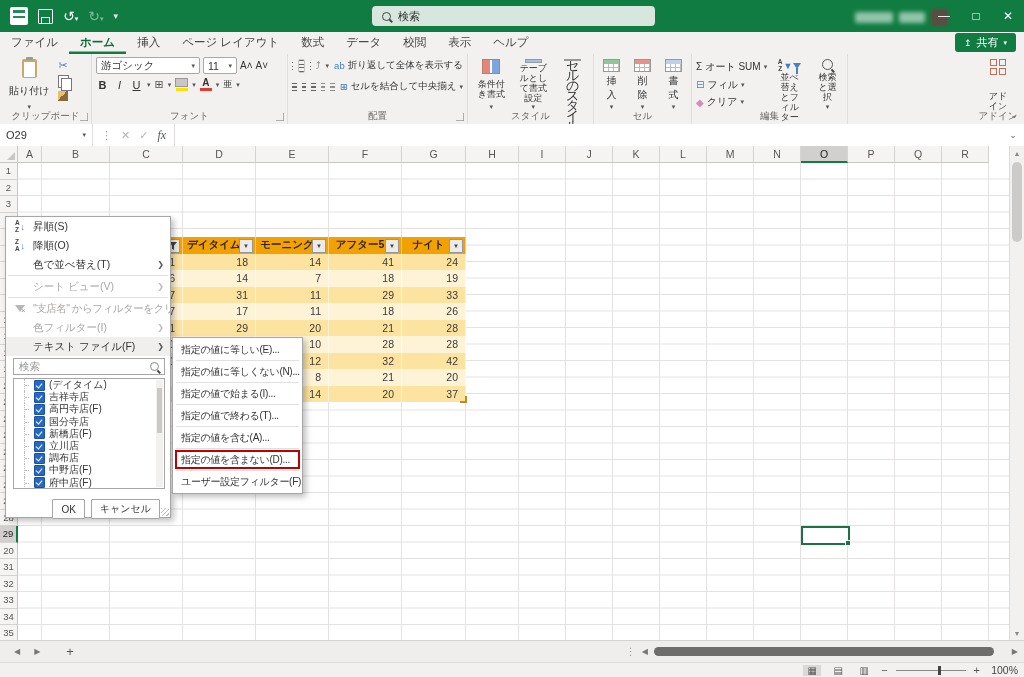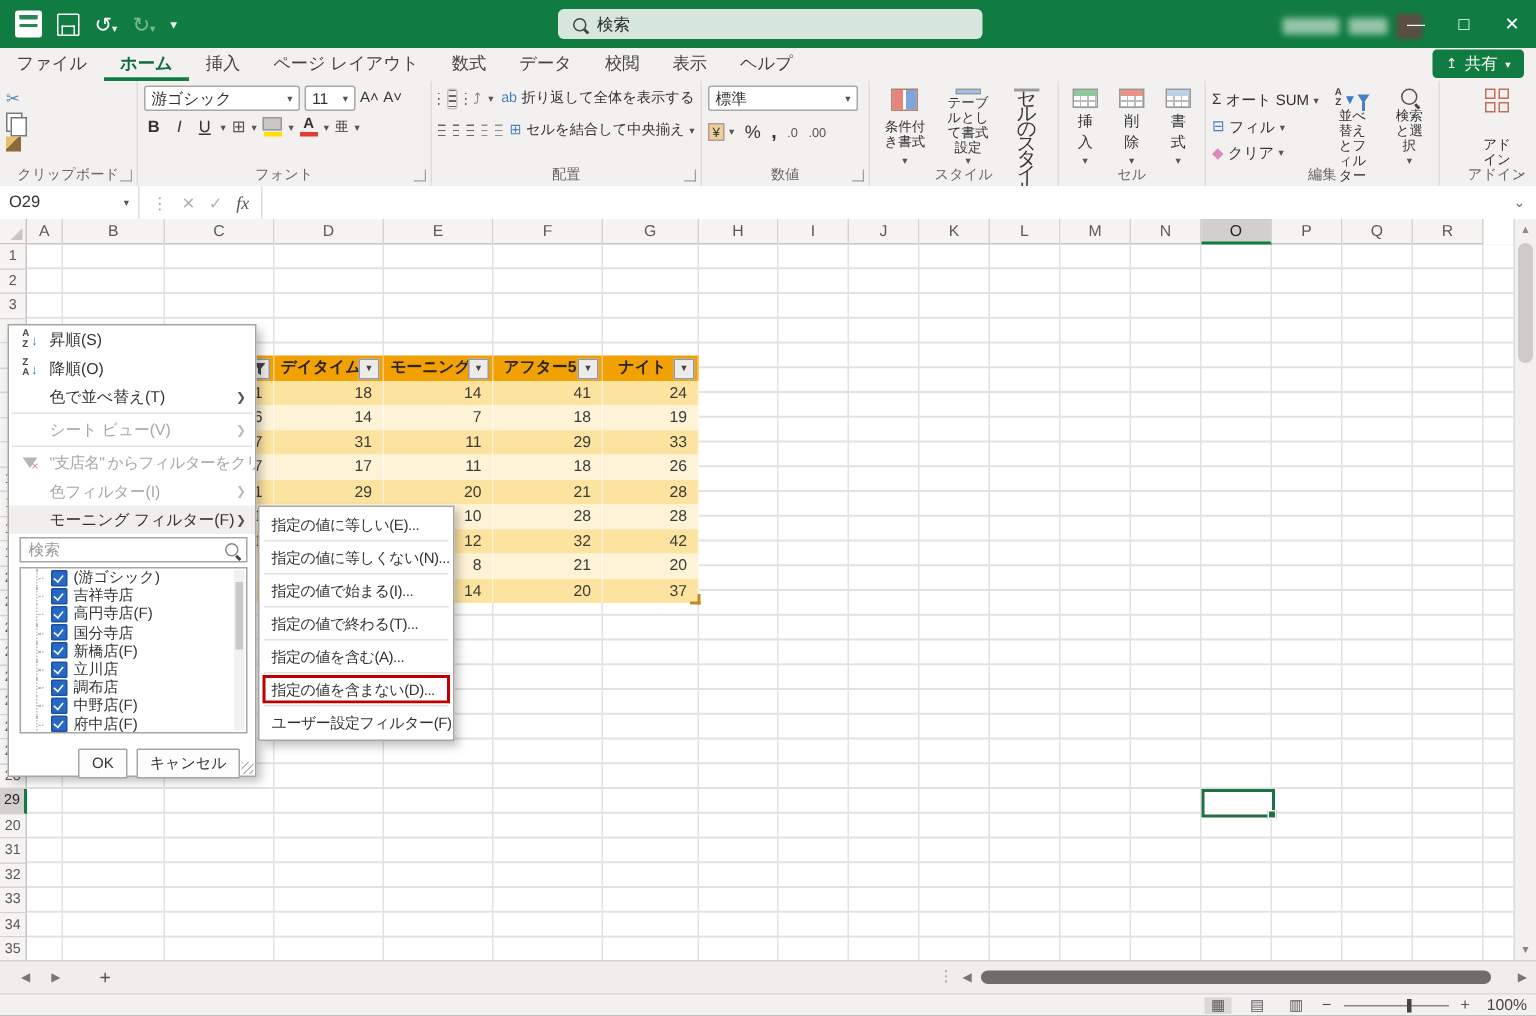--- a/index.html
+++ b/index.html
@@ -208,20 +208,25 @@
   <div class="sharebtn">
     <span style="font-size:9px">↥</span>
     <span>共有</span>
     <span class="caret" style="color:#fff">▾</span>
   </div>
 
   <div class="ribbon">
 
     <div class="rgroup" style="width:92px">
       <div style="display:flex;gap:4px">
+        <div class="rbig">
+          <span class="clipicon"></span>
+          <span>貼り付け</span>
+          <span class="caret">▾</span>
+        </div>
         <div style="display:flex;flex-direction:column;justify-content:flex-start;gap:3px;padding-top:2px">
           <span style="color:#5a7fae">✂</span>
           <span class="copyicon"></span>
           <span class="painticon"></span>
         </div>
       </div>
       <div class="rglabel">クリップボード</div>
       <span class="launcher"></span>
     </div>
 
@@ -283,38 +288,20 @@
         <span class="rsmall" style="font-size:9.5px">
             <span style="color:#4a7fc1">⊞</span>
             <span>セルを結合して中央揃え</span>
             <span class="caret">▾</span>
           </span>
       </div>
       <div class="rglabel">配置</div>
       <span class="launcher"></span>
     </div>
 
-    <div class="rgroup" style="width:112px">
-      <div class="ffield" style="width:100px;margin-bottom:5px">
-        <span>標準</span>
-        <span class="caret">▾</span>
-      </div>
-      <div style="display:flex;align-items:center;gap:7px">
-        <span class="rsmall">
-            <span style="background:#e8d29a;border:1px solid #b99;padding:0 2px;font-size:9px">¥</span>
-            <span class="caret">▾</span>
-          </span>
-        <span style="font-size:12px">%</span>
-        <b style="font-size:13px">,</b>
-        <span style="font-size:8.5px;color:#555">.0</span>
-        <span style="font-size:8.5px;color:#555">.00</span>
-      </div>
-      <div class="rglabel">数値</div>
-      <span class="launcher"></span>
-    </div>
 
     <div class="rgroup" style="width:126px;display:flex;gap:2px">
       <div class="rbig" style="width:40px">
         <span class="cficon"></span>
         <span style="font-size:9px;line-height:10px">条件付き書式</span>
         <span class="caret">▾</span>
       </div>
       <div class="rbig" style="width:44px">
         <span class="minitbl" style="--acc:#9dc3e6"></span>
         <span style="font-size:9px;line-height:10px">テーブルとして書式設定</span>
@@ -641,32 +628,32 @@
       <span class="fm-ic">
           <span class="clrfun"></span>
         </span>
       <span style="letter-spacing:-.5px">"支店名" からフィルターをクリア(C)</span>
     </div>
     <div class="fm-item disabled">
       <span>色フィルター(I)</span>
         <span class="sub">❯</span>
     </div>
     <div class="fm-item hover">
-      <span>モーニング フィルター(F)</span>
+      <span>テキスト ファイル(F)</span>
         <span class="sub">❯</span>
     </div>
     <div class="fm-search">
       <span>検索</span>
       <span class="mag" style="border-color:#888"></span>
     </div>
     <div class="fm-list" id="fmlist">
         <div class="fm-li">
           <div class="tree"></div>
           <div class="cb"></div>
-          <span>(游ゴシック)</span>
+          <span>(デイタイム)</span>
         </div>
         <div class="fm-li">
           <div class="tree"></div>
           <div class="cb"></div>
           <span>吉祥寺店</span>
         </div>
         <div class="fm-li">
           <div class="tree"></div>
           <div class="cb"></div>
           <span>高円寺店(F)</span>

